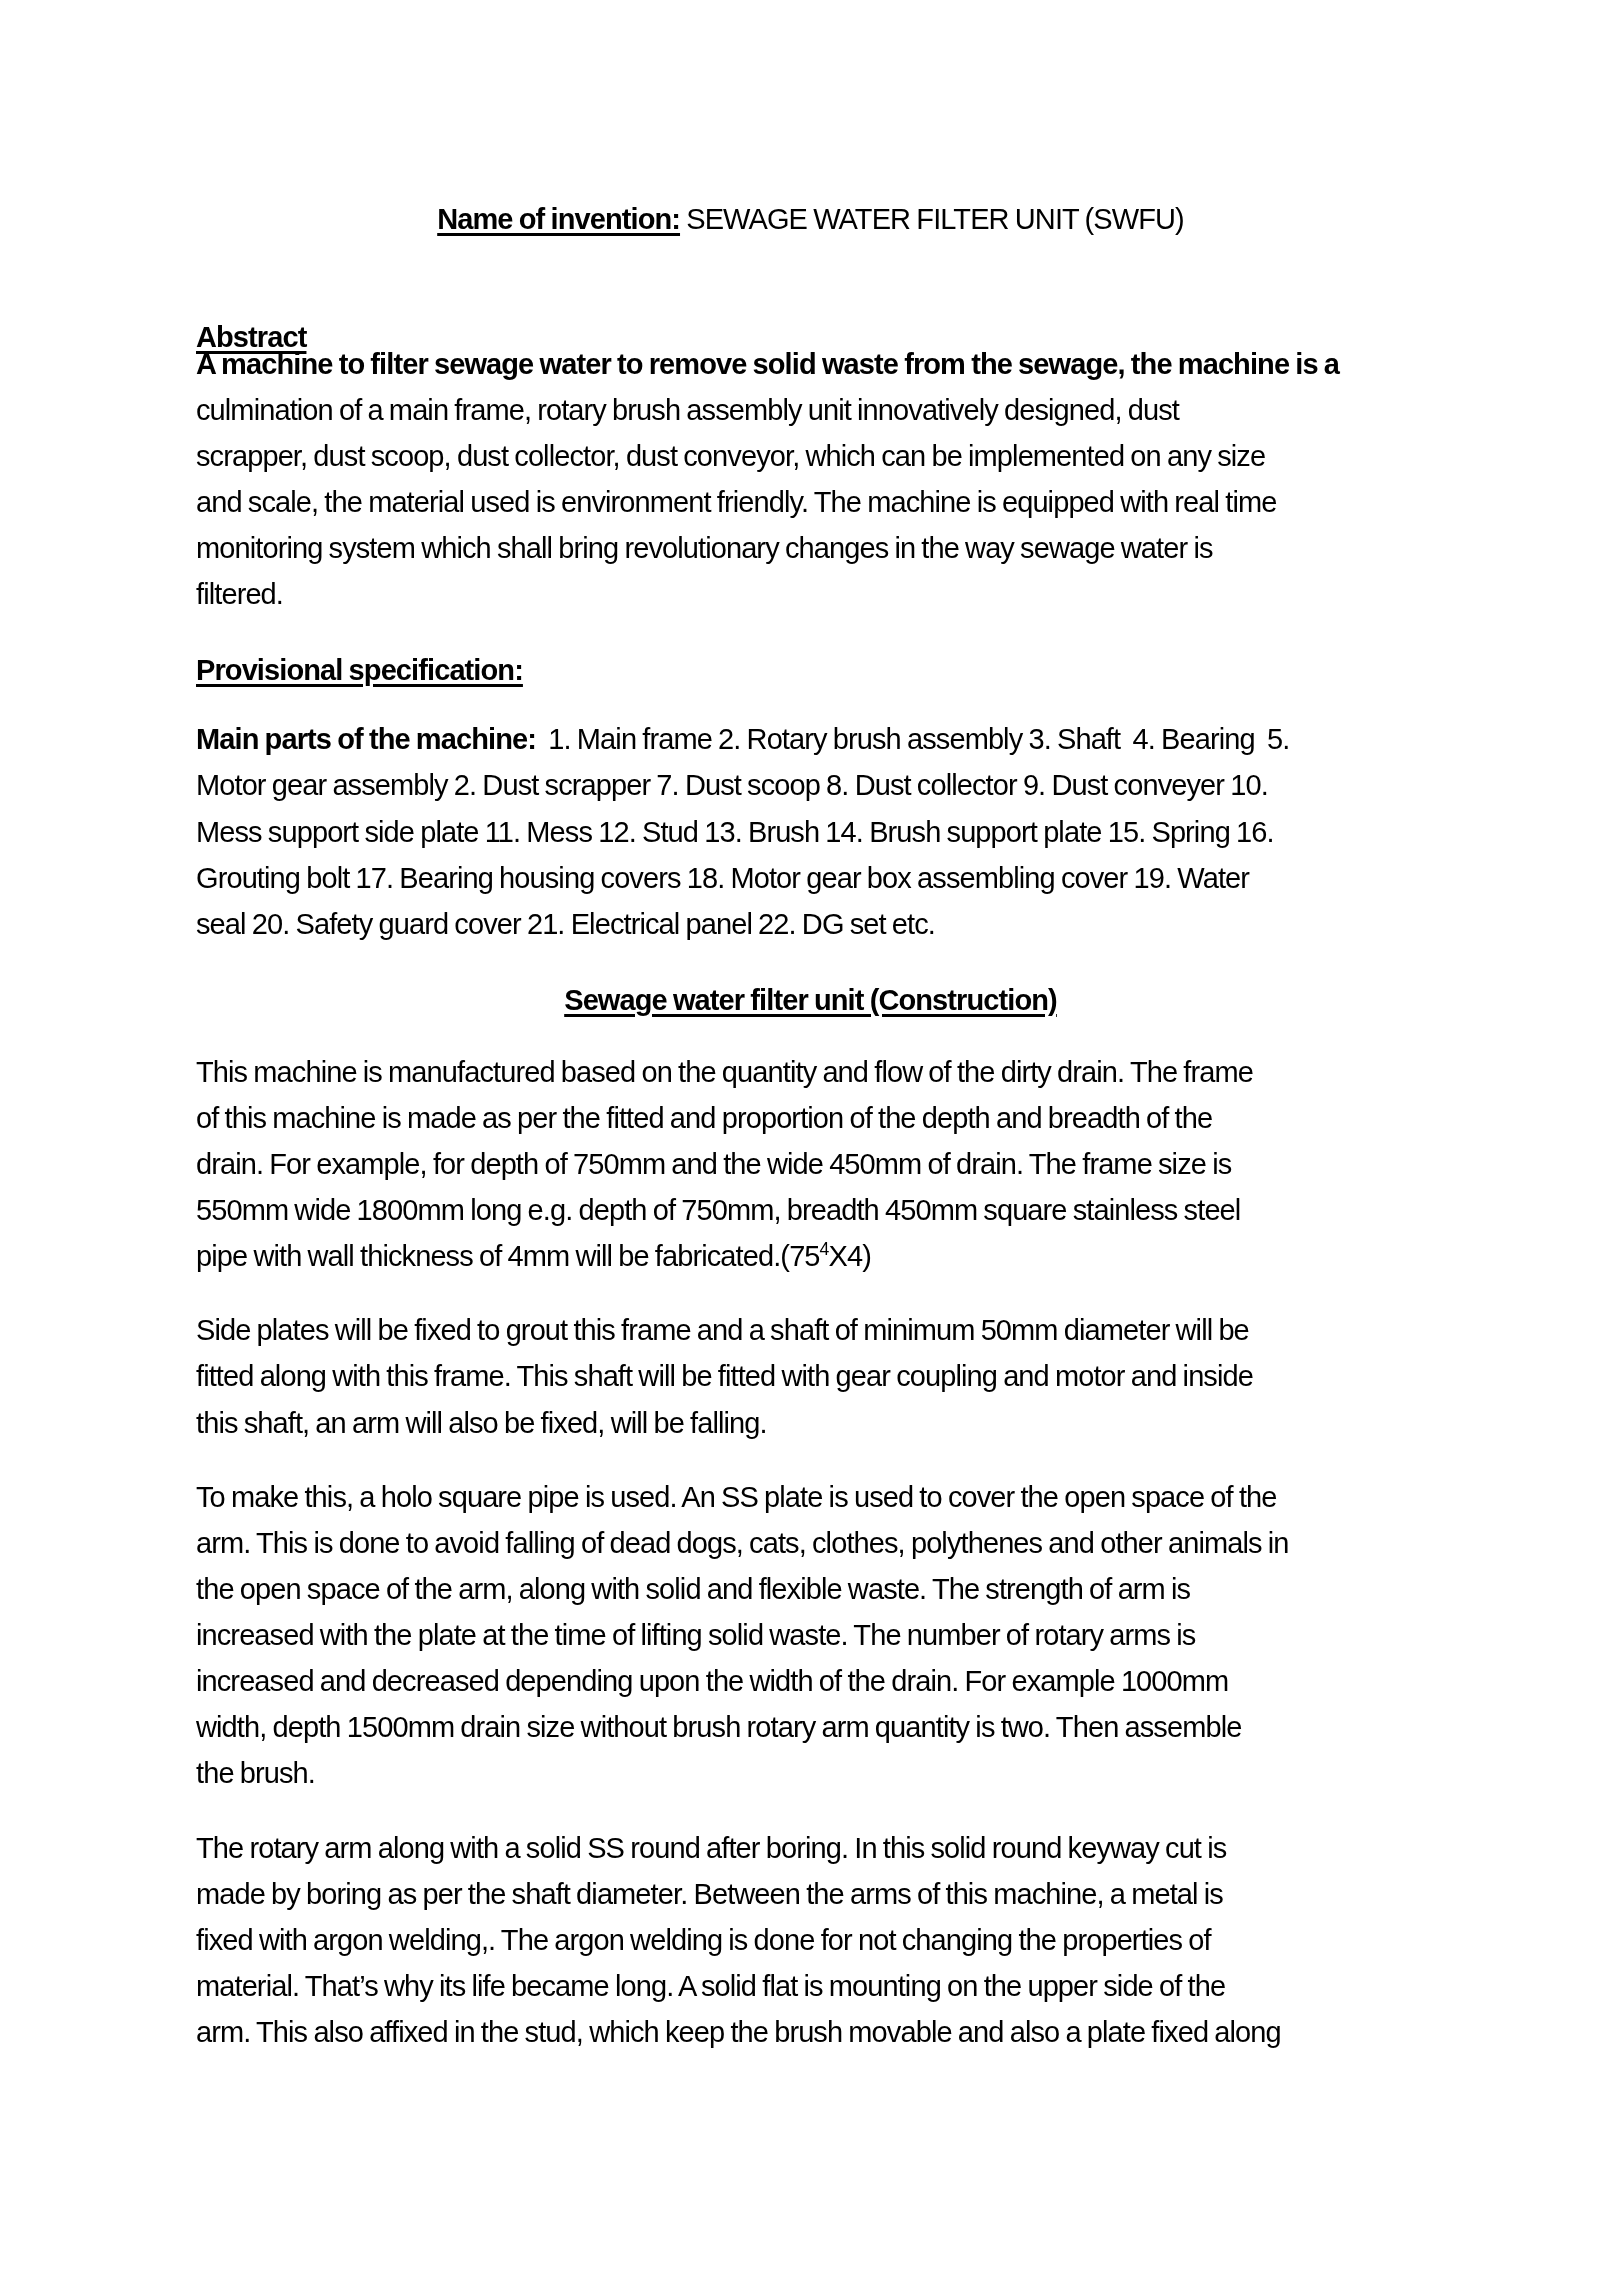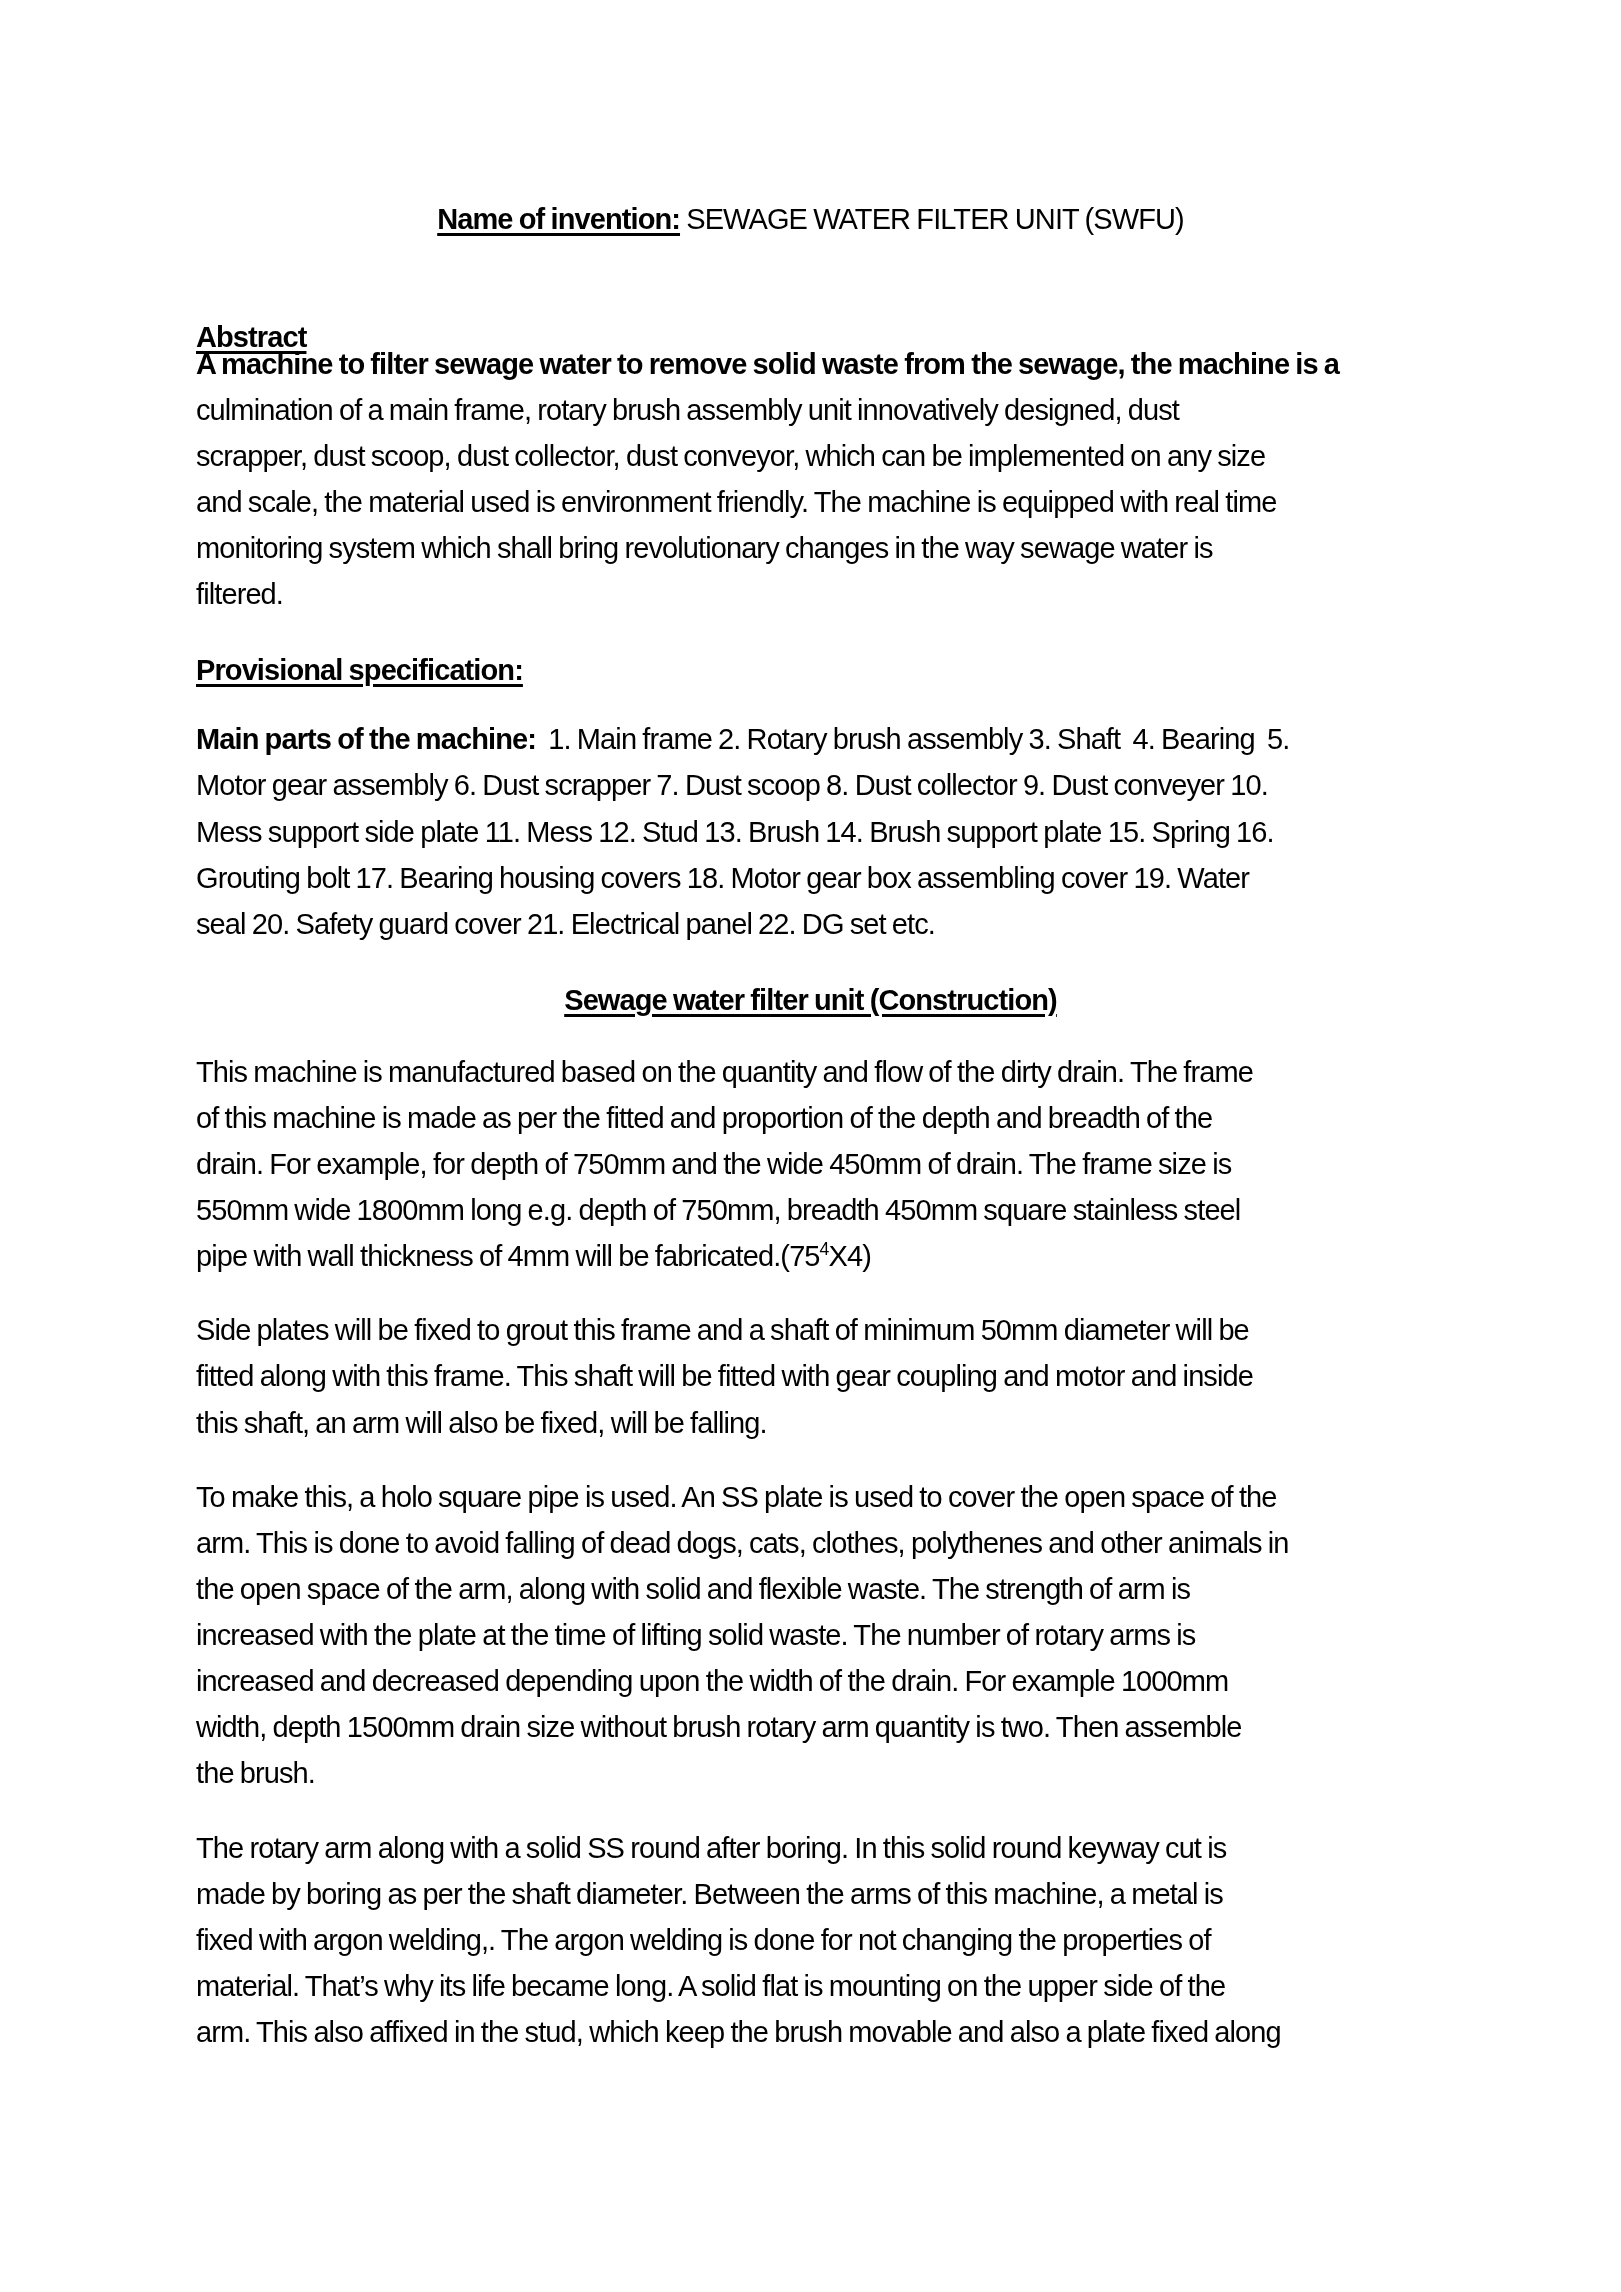--- a/index.html
+++ b/index.html
@@ -36,21 +36,21 @@
     <div class="line" style="top:485px;">and scale, the material used is environment friendly. The machine is equipped with real time</div>
     <div class="line" style="top:531px;">monitoring system which shall bring revolutionary changes in the way sewage water is</div>
     <div class="line" style="top:577px;">filtered.</div>
   </div>
 
   <div class="line b u" style="top:653px;">Provisional specification:</div>
   <div>
     <div class="line" style="top:722px;">
       <span class="b">Main parts of the machine:</span><span style="white-space:pre;">  1. Main frame 2. Rotary brush assembly 3. Shaft  4. Bearing  5.</span>
     </div>
-    <div class="line" style="top:768px;">Motor gear assembly 6. Dust scrapper 7. Dust scoop 8. Dust collector 9. Dust conveyer  10.</div>
+    <div class="line" style="top:768px;">Motor gear assembly 2. Dust scrapper 7. Dust scoop 8. Dust collector 9. Dust conveyer  10.</div>
     <div class="line" style="top:815px;">Mess support side plate 11. Mess  12. Stud  13. Brush 14. Brush support plate 15. Spring 16.</div>
     <div class="line" style="top:861px;">Grouting bolt 17. Bearing housing covers 18. Motor gear box assembling cover 19. Water</div>
     <div class="line" style="top:907px;">seal 20. Safety guard cover 21. Electrical panel 22. DG set etc.</div>
   </div>
 
   <div class="line center b u" style="top:983px;">Sewage water filter unit (Construction)</div>
 
   <div>
     <div class="line" style="top:1055px;">This machine is manufactured based on the quantity and flow of the dirty drain. The frame</div>
     <div class="line" style="top:1101px;">of this machine is made as per the fitted and proportion of the depth and breadth of the</div>

